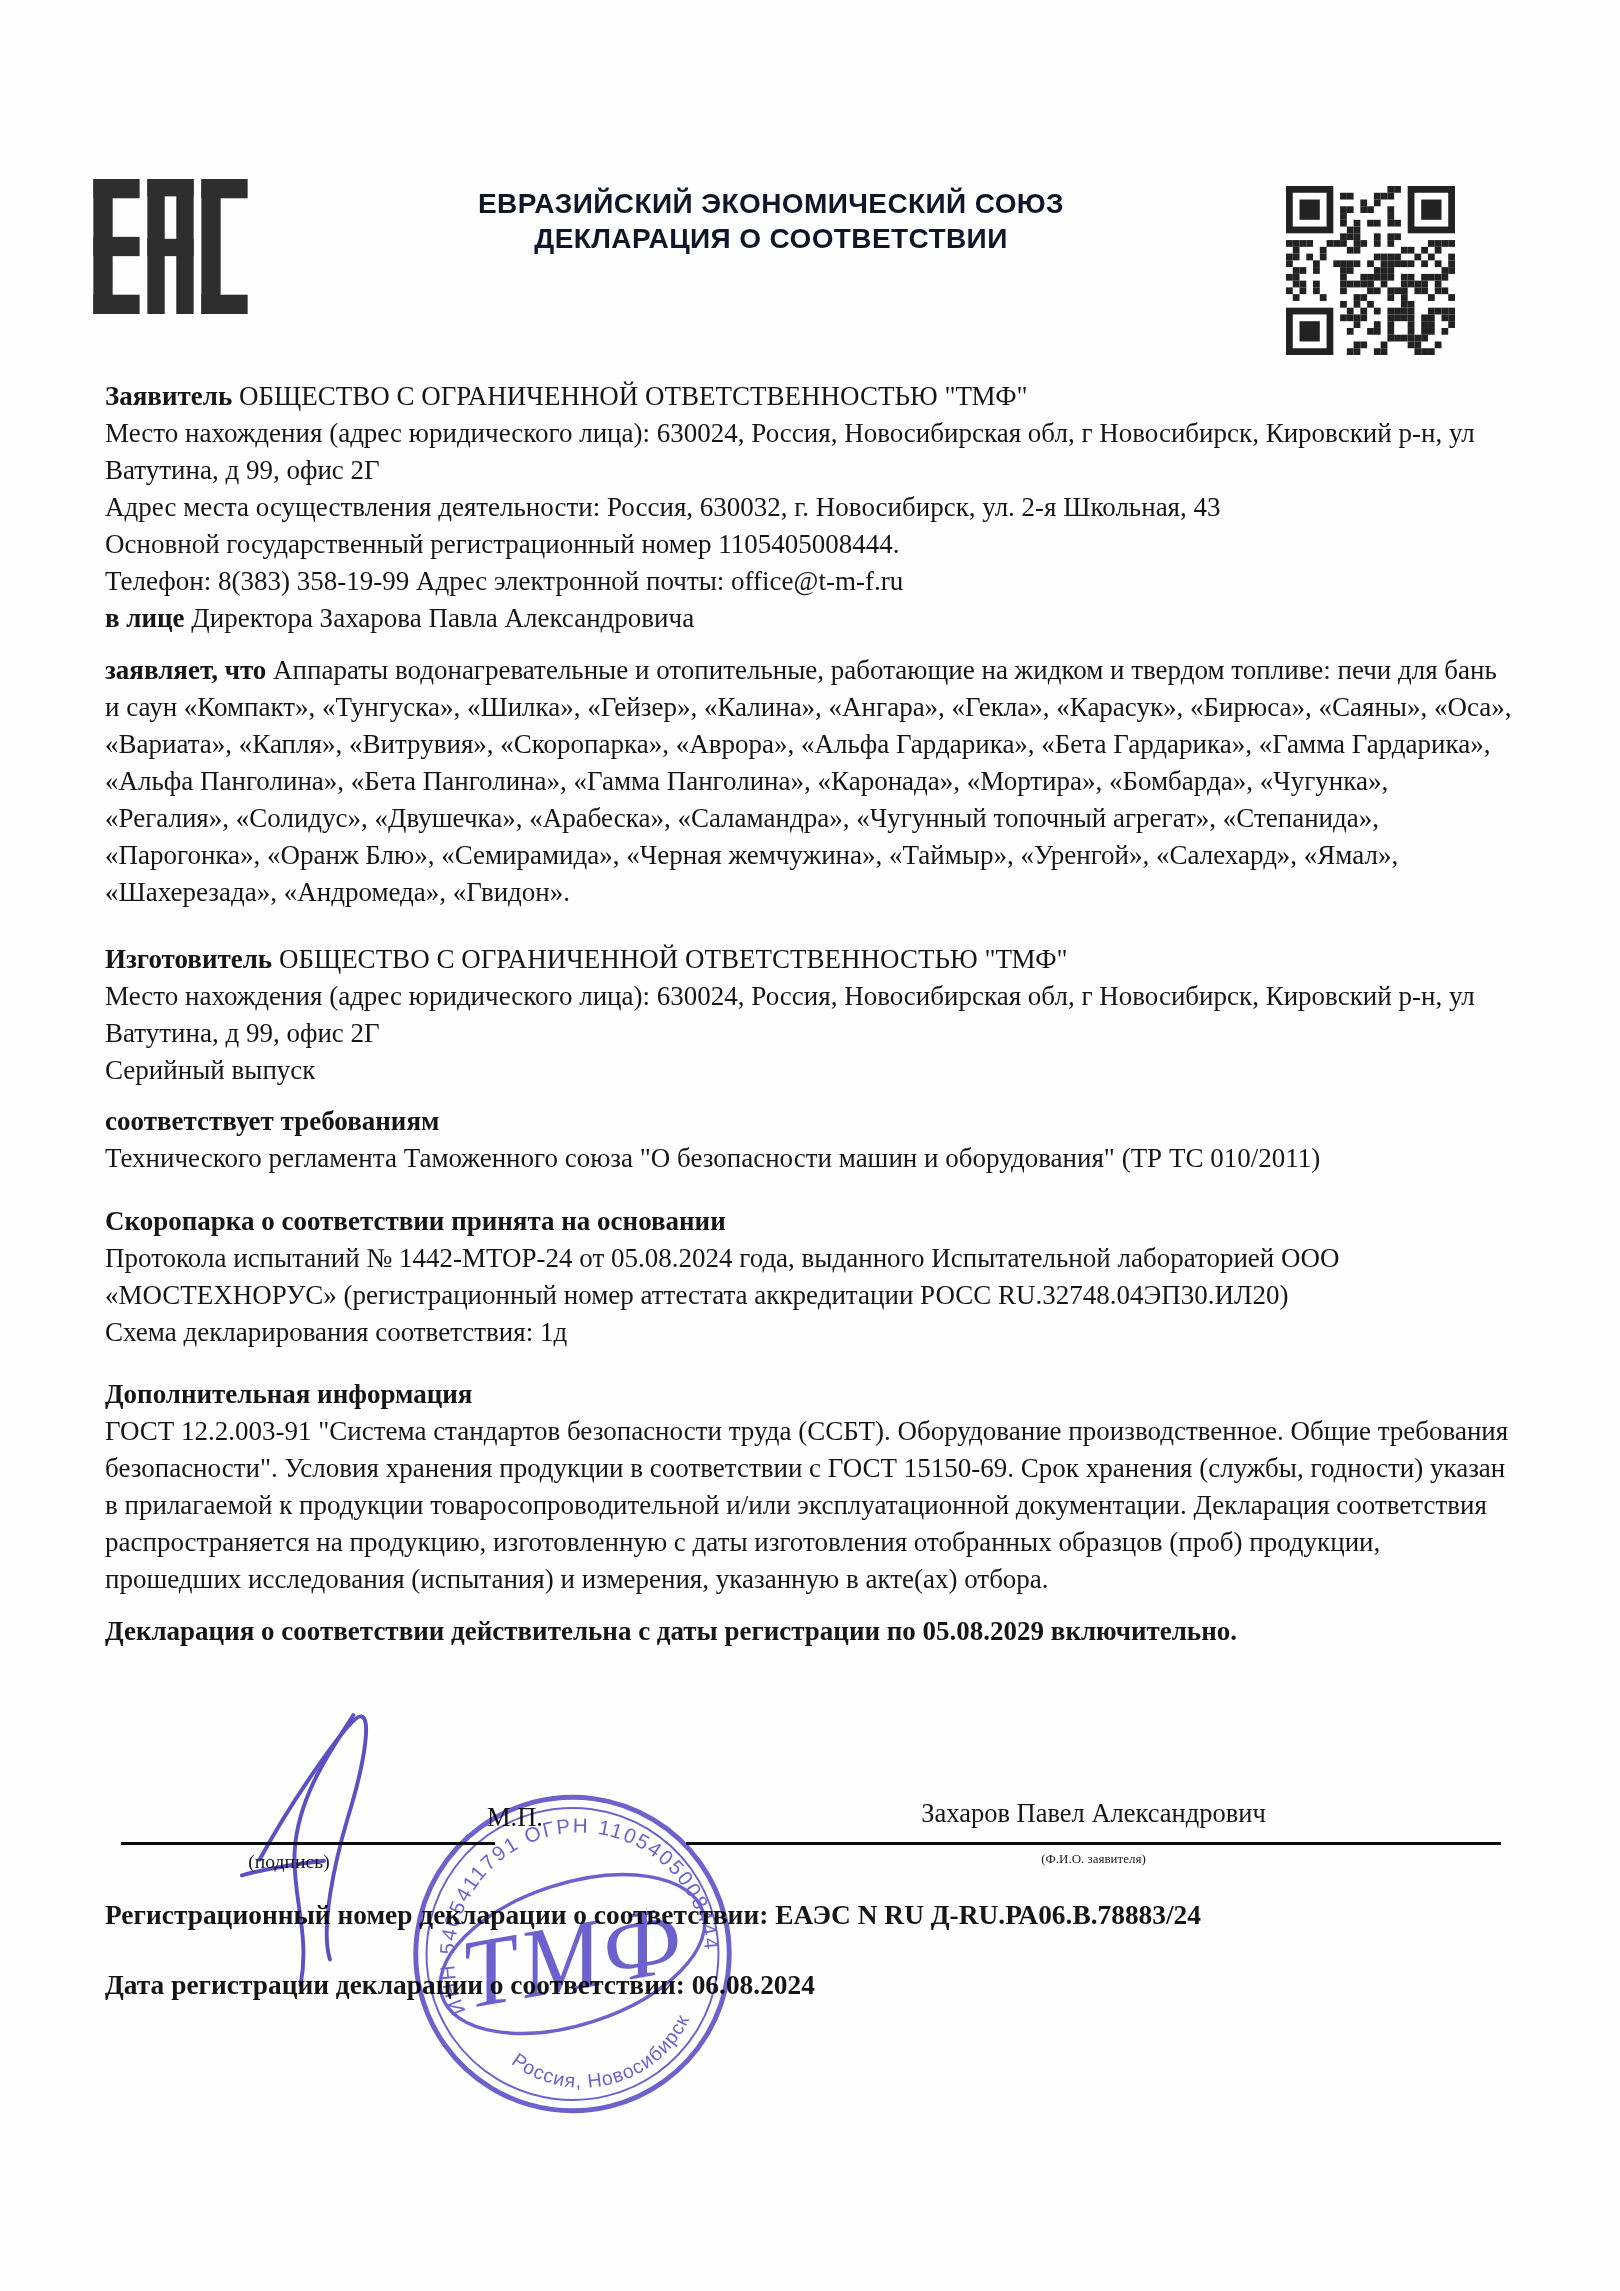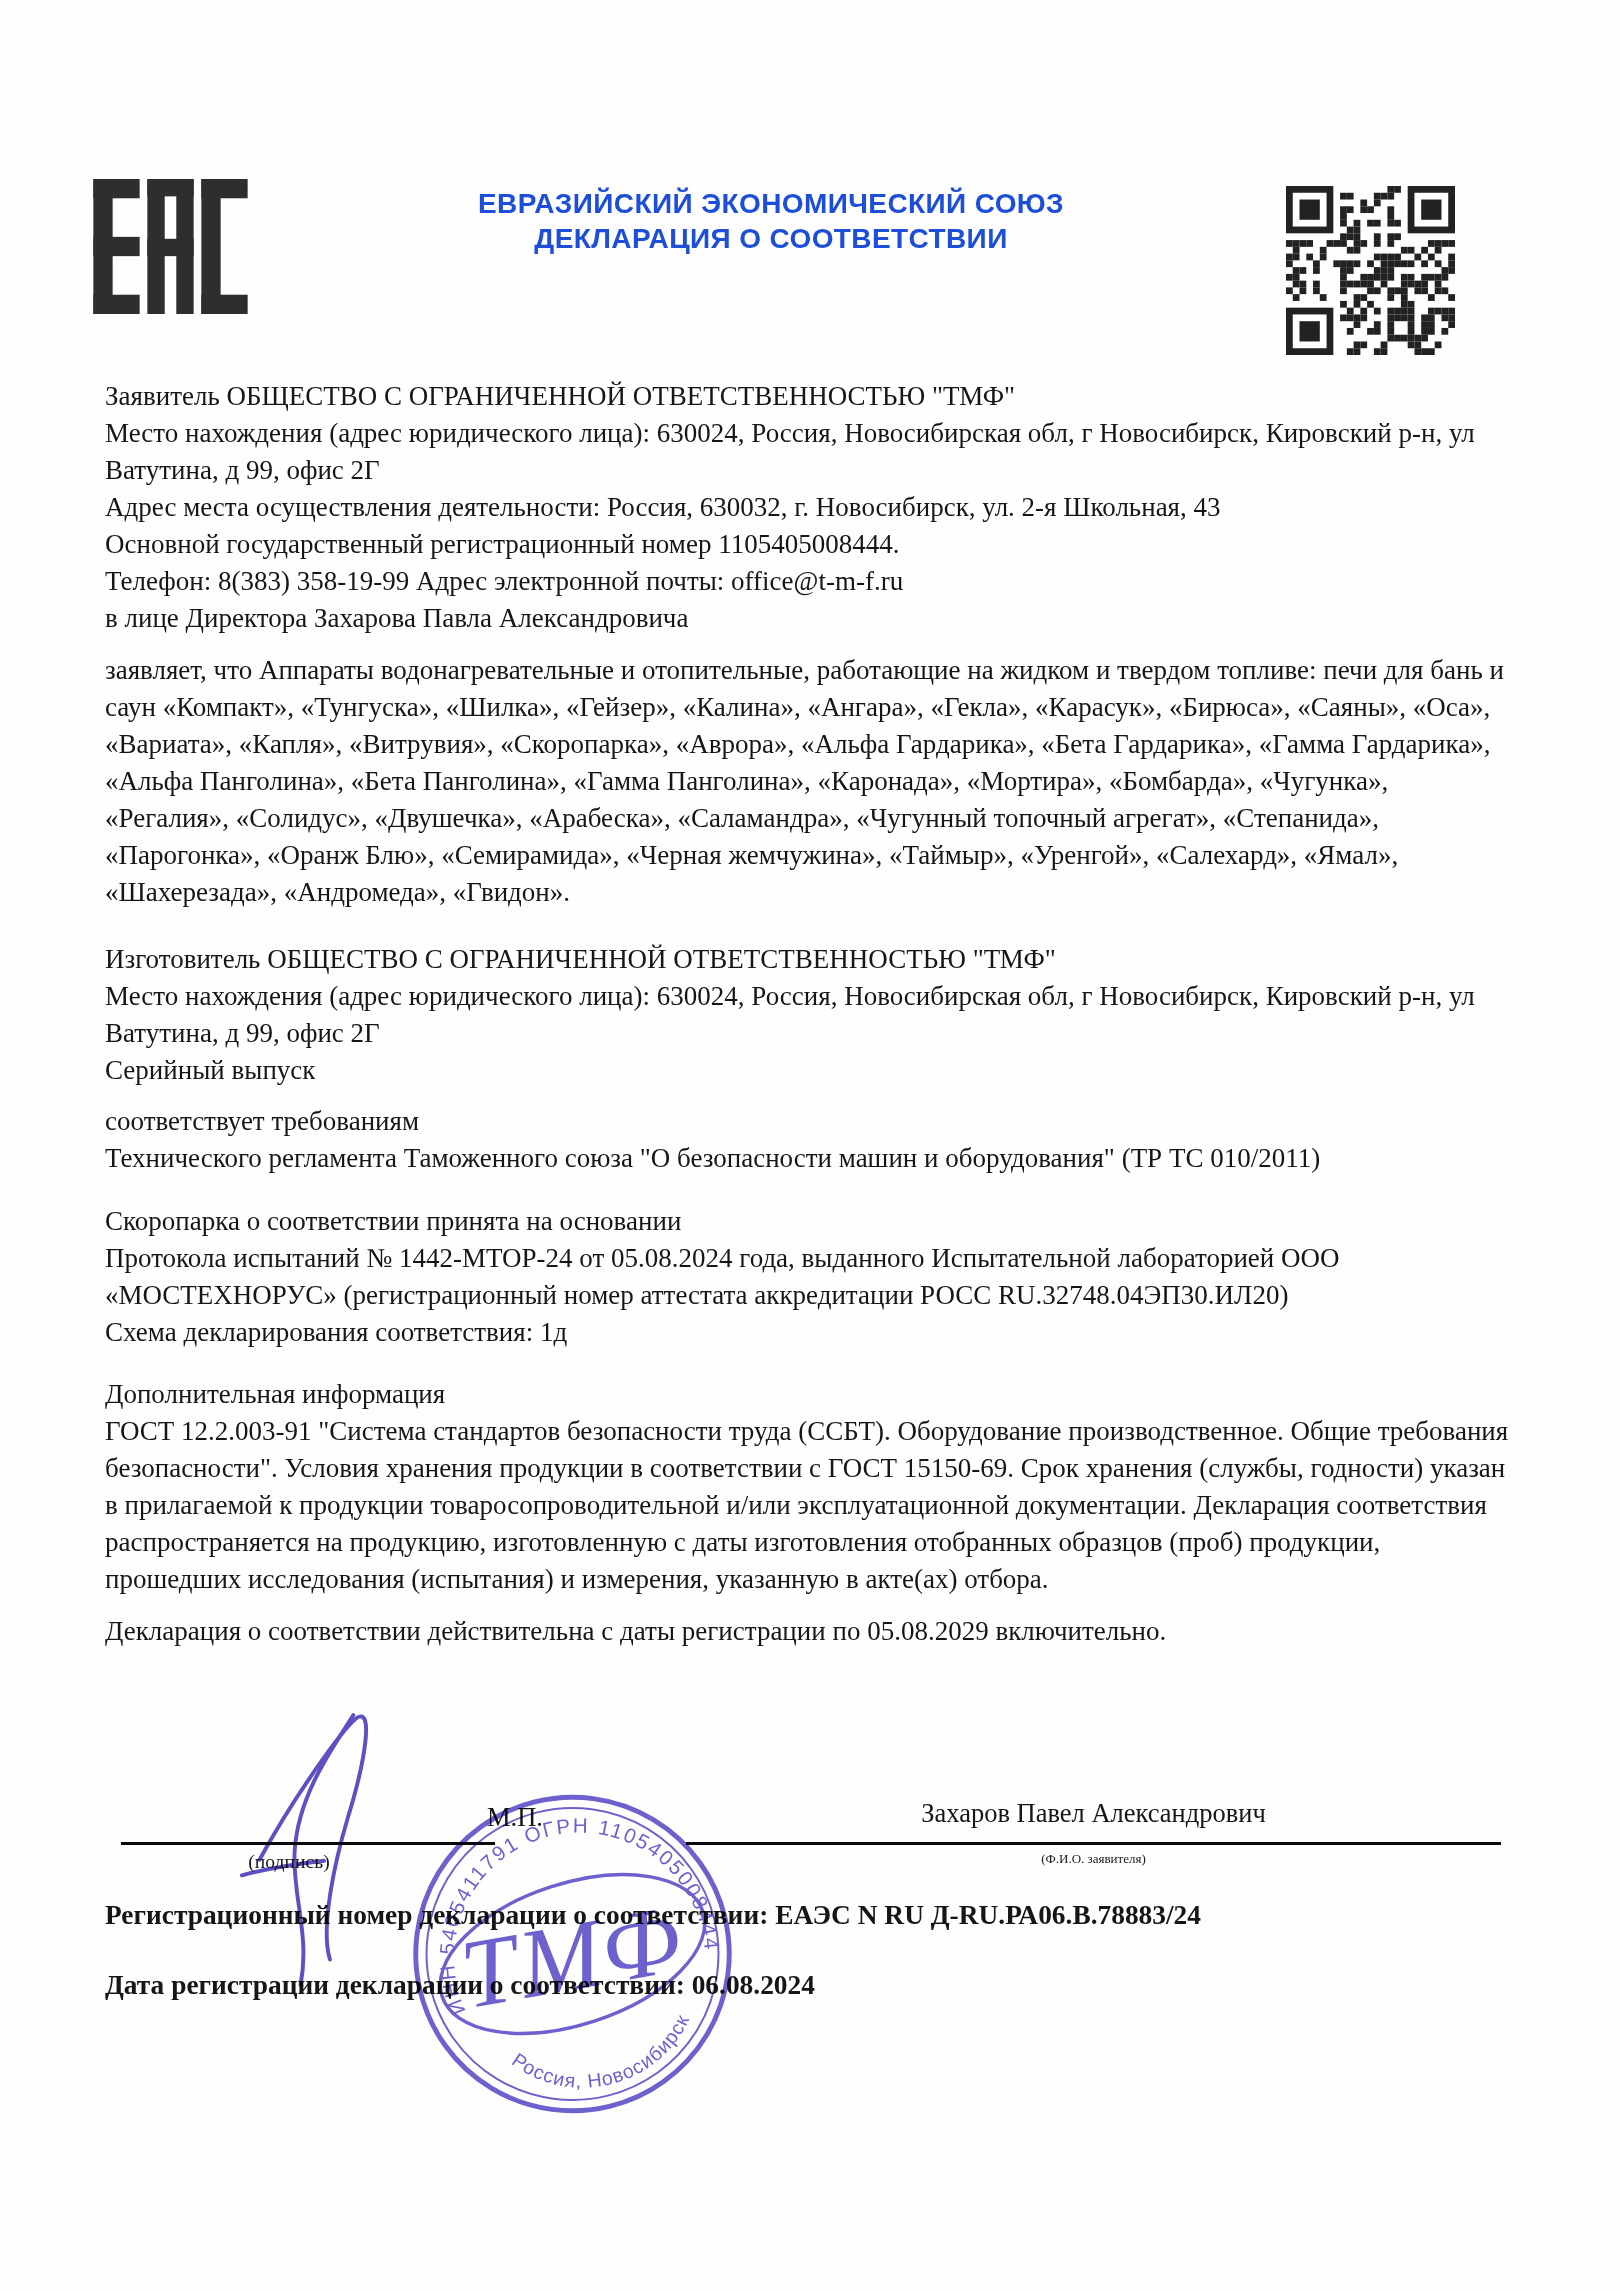--- a/index.html
+++ b/index.html
@@ -12,33 +12,33 @@
     color:#161616;
     overflow:hidden;
   }
   
   .eac-logo{position:absolute;left:93px;top:179px;width:155px;height:135px;}
   .doc-title{
     position:absolute;left:330px;top:186px;width:882px;
     text-align:center;
     font-family:"Liberation Sans", sans-serif;
     font-weight:bold;font-size:28px;line-height:35px;
-    letter-spacing:0.4px;color:#1d4ed8;
+    letter-spacing:0.4px;color:#0f172a;
   }
   .qr{position:absolute;left:1286px;top:186px;width:169px;height:169px;}
   
   .content{
     position:absolute;left:105px;top:378px;width:1411px;
     font-size:27px;line-height:37px;
   }
   .content p{margin:0;}
   p.gap-s{margin-top:14.7px;}
   p.gap-m{margin-top:25.5px;}
   p.gap-l{margin-top:30px;}
-  b{font-weight:normal;}
+  b{font-weight:bold;}
   
   .mp{position:absolute;left:487px;top:1802px;font-size:26.5px;}
   .sig-line{position:absolute;top:1842px;height:2.9px;background:#0a0a0a;}
   .sig-line.left{left:121px;width:374px;}
   .sig-line.right{left:686px;width:815px;}
   .caption{position:absolute;font-size:19.6px;text-align:center;color:#1b1b1b;}
   .cap-sign{left:191px;top:1851px;width:196px;}
   .cap-fio{left:686px;top:1851px;width:815px;font-size:13px;}
   .fio{position:absolute;left:686px;top:1798px;width:815px;text-align:center;font-size:26.5px;}
   .reg-line{position:absolute;left:105px;font-weight:bold;font-size:27.4px;}

